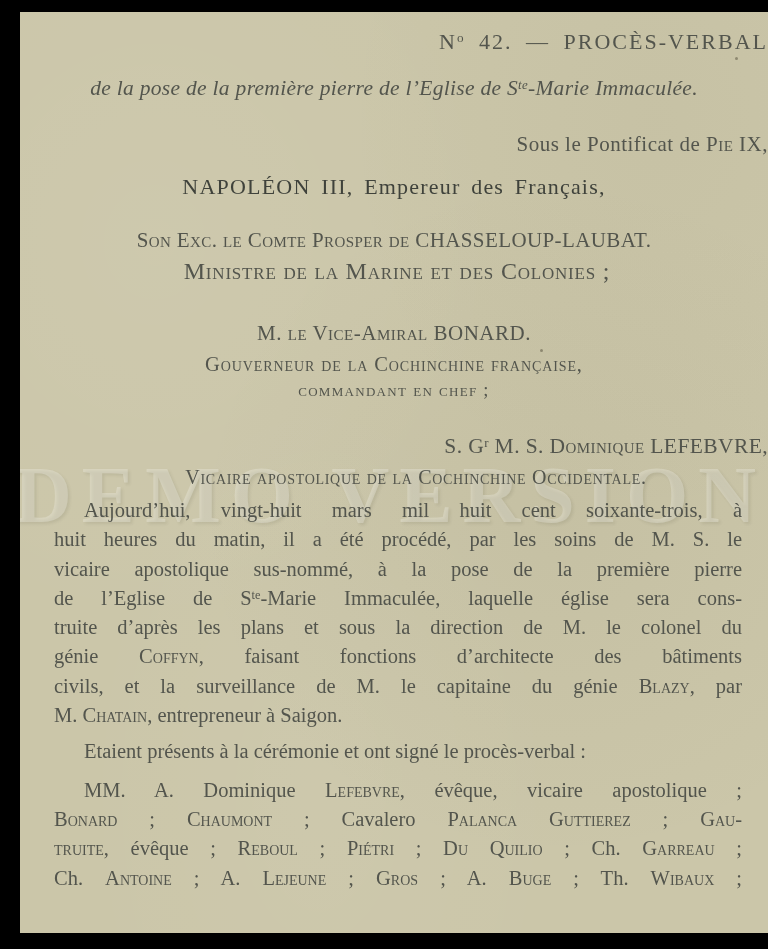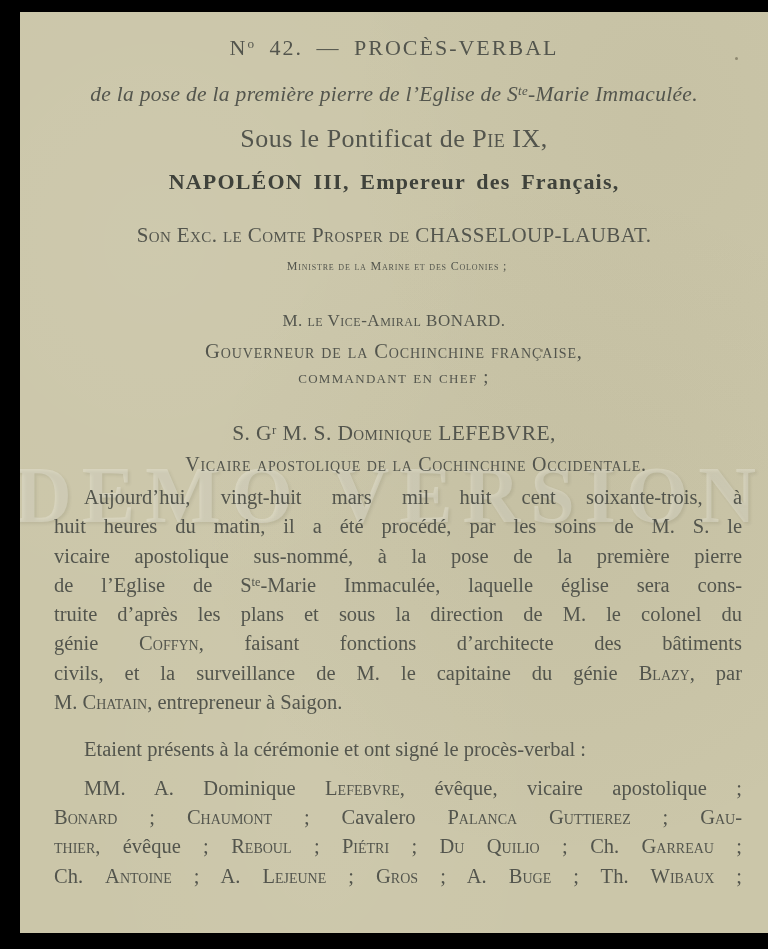--- a/index.html
+++ b/index.html
@@ -31,37 +31,37 @@
     font-size:80px;
     letter-spacing:10px;
     white-space:nowrap;
     color:rgba(255,255,250,0.26);
     text-shadow:2px 2px 3px rgba(60,55,35,0.10);
     z-index:0;
     pointer-events:none;
   }
   .header-blocks,.doc-body{position:relative;z-index:1;}
   .hblock{text-align:center;}
-  .hb-title      {font-size:22px;  line-height:27px; margin-top:22px; letter-spacing:2px; word-spacing:6px;}
+  .hb-title      {font-size:22px;  line-height:27px; margin-top:16px; letter-spacing:2px; word-spacing:6px;text-align:right;}
   .hb-subtitle   {font-size:21.5px;line-height:29px; margin-top:19px;  font-style:italic; letter-spacing:0.3px;}
-  .hb-pontificat {font-size:26px;line-height:26px; margin-top:17px; letter-spacing:0.5px;}
-  .hb-napoleon   {font-size:22px;  line-height:28px; margin-top:16px; font-weight:bold; letter-spacing:1.2px; word-spacing:4px; color:var(--ink-bold,#3f423b);}
+  .hb-pontificat {font-size:21px;line-height:26px; margin-top:28px; letter-spacing:0.5px;text-align:right;}
+  .hb-napoleon   {font-size:22px;  line-height:28px; margin-top:16px; font-weight:normal; letter-spacing:1.2px; word-spacing:4px; color:var(--ink-bold,#3f423b);}
   .hb-exc        {font-size:21px;  line-height:27px; margin-top:26px; letter-spacing:0.4px;}
-  .hb-ministre   {font-size:12px;  line-height:26px; margin-top:4px;  letter-spacing:0.8px;padding-left:6px;}
-  .hb-amiral     {font-size:17px;  line-height:27px; margin-top:28px; letter-spacing:0.5px;}
+  .hb-ministre   {font-size:24px;  line-height:26px; margin-top:4px;  letter-spacing:0.8px;padding-left:6px;}
+  .hb-amiral     {font-size:21px;  line-height:27px; margin-top:36px; letter-spacing:0.5px;}
   .hb-gouverneur {font-size:20.5px;line-height:27px; margin-top:4px;  letter-spacing:0.9px;}
   .hb-commandant {font-size:18.5px;line-height:25px; margin-top:0;  letter-spacing:1.3px;}
-  .hb-sgr        {font-size:21.5px;line-height:27px; margin-top:30px; letter-spacing:0.4px;}
+  .hb-sgr        {font-size:21.5px;line-height:27px; margin-top:30px; letter-spacing:0.4px;text-align:right;}
   .hb-vicaire    {font-size:20px;  line-height:27px; margin-top:4px;  letter-spacing:0.7px;padding-left:44px;}
   .seg-sc{font-variant:small-caps;}
   sup{font-size:60%;vertical-align:0.5em;line-height:0;}
   .doc-body{padding:0 26px 0 34px;font-size:20.5px;line-height:29.3px;}
   .para{margin:0;}
   .para.para-0{margin-top:5px;}
-  .para.para-1{margin-top:18px;}
+  .para.para-1{margin-top:7px;}
   .para.para-2{margin-top:9px;}
   .pline{text-align:justify;text-align-last:justify;}
   .pline.last{text-align-last:left;}
   .pline.first{text-indent:30px;}
   .speck{position:absolute;border-radius:50%;background:rgba(72,66,48,0.45);z-index:2;}
   .s2{width:3px;height:3px;left:735px;top:57px;}
   .s3{width:3px;height:3px;left:540px;top:349px;}
 </style>
 </head>
 <body>
@@ -92,21 +92,21 @@
           <div class="pline"><span>génie </span><span class="seg-sc">Coffyn</span><span>, faisant fonctions d’architecte des bâtiments</span></div>
           <div class="pline"><span>civils, et la surveillance de M. le capitaine du génie </span><span class="seg-sc">Blazy</span><span>, par</span></div>
           <div class="pline last"><span>M. </span><span class="seg-sc">Chatain</span><span>, entrepreneur à Saigon.</span></div>
         </div>
         <div class="para para-1">
           <div class="pline first last"><span>Etaient présents à la cérémonie et ont signé le procès-verbal :</span></div>
         </div>
         <div class="para para-2">
           <div class="pline first"><span>MM. A. Dominique </span><span class="seg-sc">Lefebvre</span><span>, évêque, vicaire apostolique ;</span></div>
           <div class="pline"><span class="seg-sc">Bonard</span><span> ; </span><span class="seg-sc">Chaumont</span><span> ; Cavalero </span><span class="seg-sc">Palanca Guttierez</span><span> ; </span><span class="seg-sc">Gau-</span></div>
-          <div class="pline"><span class="seg-sc">thier</span><span>, évêque ; </span><span class="seg-sc">Reboul</span><span> ; </span><span class="seg-sc">Piétri</span><span> ; </span><span class="seg-sc">Du Quilio</span><span> ; Ch. </span><span class="seg-sc">Garreau</span><span> ;</span></div>
+          <div class="pline"><span class="seg-sc">truite</span><span>, évêque ; </span><span class="seg-sc">Reboul</span><span> ; </span><span class="seg-sc">Piétri</span><span> ; </span><span class="seg-sc">Du Quilio</span><span> ; Ch. </span><span class="seg-sc">Garreau</span><span> ;</span></div>
           <div class="pline"><span>Ch. </span><span class="seg-sc">Antoine</span><span> ; A. </span><span class="seg-sc">Lejeune</span><span> ; </span><span class="seg-sc">Gros</span><span> ; A. </span><span class="seg-sc">Buge</span><span> ; Th. </span><span class="seg-sc">Wibaux</span><span> ;</span></div>
         </div>
       </div>
   </div>
 
   <div class="speck s2"></div>
   <div class="speck s3"></div>
 </div>
 
 </body></html>

